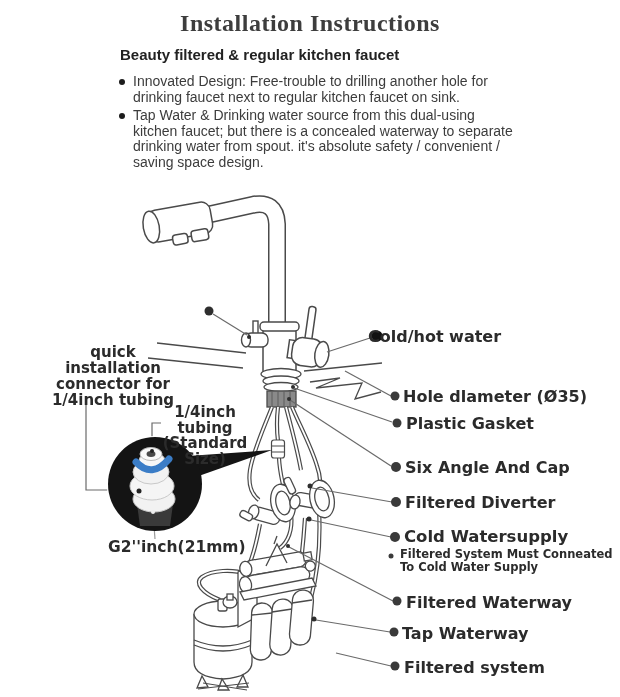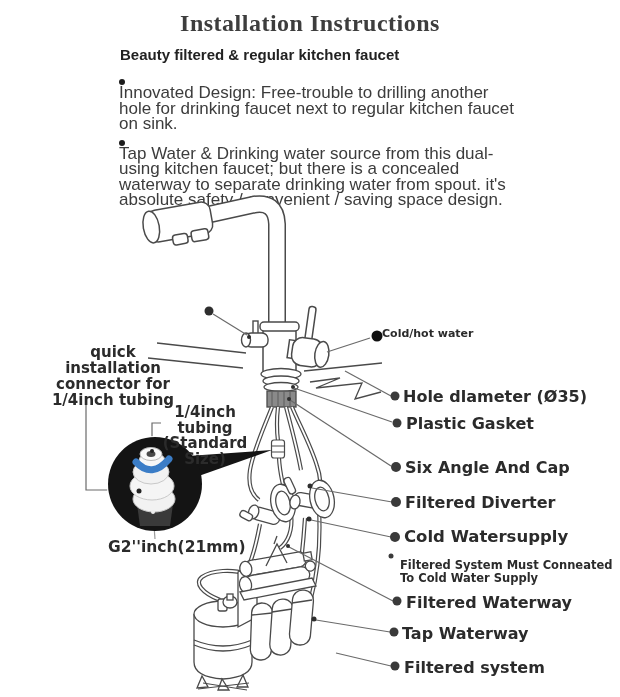--- a/index.html
+++ b/index.html
@@ -10,28 +10,28 @@
   .title{
     position:absolute;left:0;top:10px;width:620px;text-align:center;
     font-family:"Liberation Serif",serif;font-size:24px;font-weight:700;
     color:#3d3d3d;letter-spacing:.5px;margin:0;
   }
   .heading{
     position:absolute;left:120px;top:46px;margin:0;
     font-size:15px;font-weight:700;color:#222;
   }
   .bullets{position:absolute;left:119px;top:74px;width:396px;}
-  .bullet{display:flex;margin-bottom:3px;font-size:17px;line-height:15.5px;color:#3c3c3c;flex-direction:column;}
+  .bullet{display:flex;gap:8px;margin-bottom:3px;font-size:14px;line-height:15.5px;color:#3c3c3c;}
   .bullet .dot{flex:0 0 auto;width:6px;height:6px;border-radius:50%;background:#1c1c1c;margin-top:5px;}
   svg{position:absolute;left:0;top:0;}
   .lbl{position:absolute;font-family:"DejaVu Sans","Liberation Sans",sans-serif;color:#2b2b2b;white-space:nowrap;}
   .w6{font-weight:600;}
   .w7{font-weight:700;}
   .ctr{text-align:center;white-space:normal;}
-  .note-lbl{font-size:11.5px;line-height:12.5px;font-weight:600;margin-top:11px;}
+  .note-lbl{font-size:11.5px;line-height:12.5px;font-weight:600;}
 </style>
 </head>
 <body>
 
 <div class="page">
 
   <h1 class="title">Installation Instructions</h1>
   <h2 class="heading">Beauty filtered &amp; regular kitchen faucet</h2>
 
   <div class="bullets">
@@ -247,21 +247,21 @@
     <div>1/4inch tubing</div>
   </div>
 
   <div class="lbl w7 ctr" style="left:146px;top:405px;width:118px;font-size:15px;line-height:15.5px;">
     <div>1/4inch tubing</div>
     <div>(Standard Size)</div>
   </div>
 
   <div class="lbl w7" style="left:108px;top:538px;font-size:15.5px;">G2''inch(21mm)</div>
 
-  <div class="lbl w6" style="left:382px;top:327px;font-size:11px;">Cold/hot water</div>
+  <div class="lbl w6" style="left:368px;top:327px;font-size:16px;">Cold/hot water</div>
   <div class="lbl w6" style="left:403px;top:387px;font-size:16px;text-align:right;">Hole dlameter (Ø35)</div>
   <div class="lbl w6" style="left:406px;top:414px;font-size:16px;">Plastic Gasket</div>
   <div class="lbl w6" style="left:405px;top:458px;font-size:16px;">Six Angle And Cap</div>
   <div class="lbl w6" style="left:405px;top:493px;font-size:16px;">Filtered Diverter</div>
   <div class="lbl w6" style="left:404px;top:527px;font-size:16.5px;">Cold Watersupply</div>
 
   <div class="lbl note-lbl" style="left:400px;top:548px;">
     <div>Filtered System Must Conneated</div>
     <div>To Cold Water Supply</div>
   </div>

